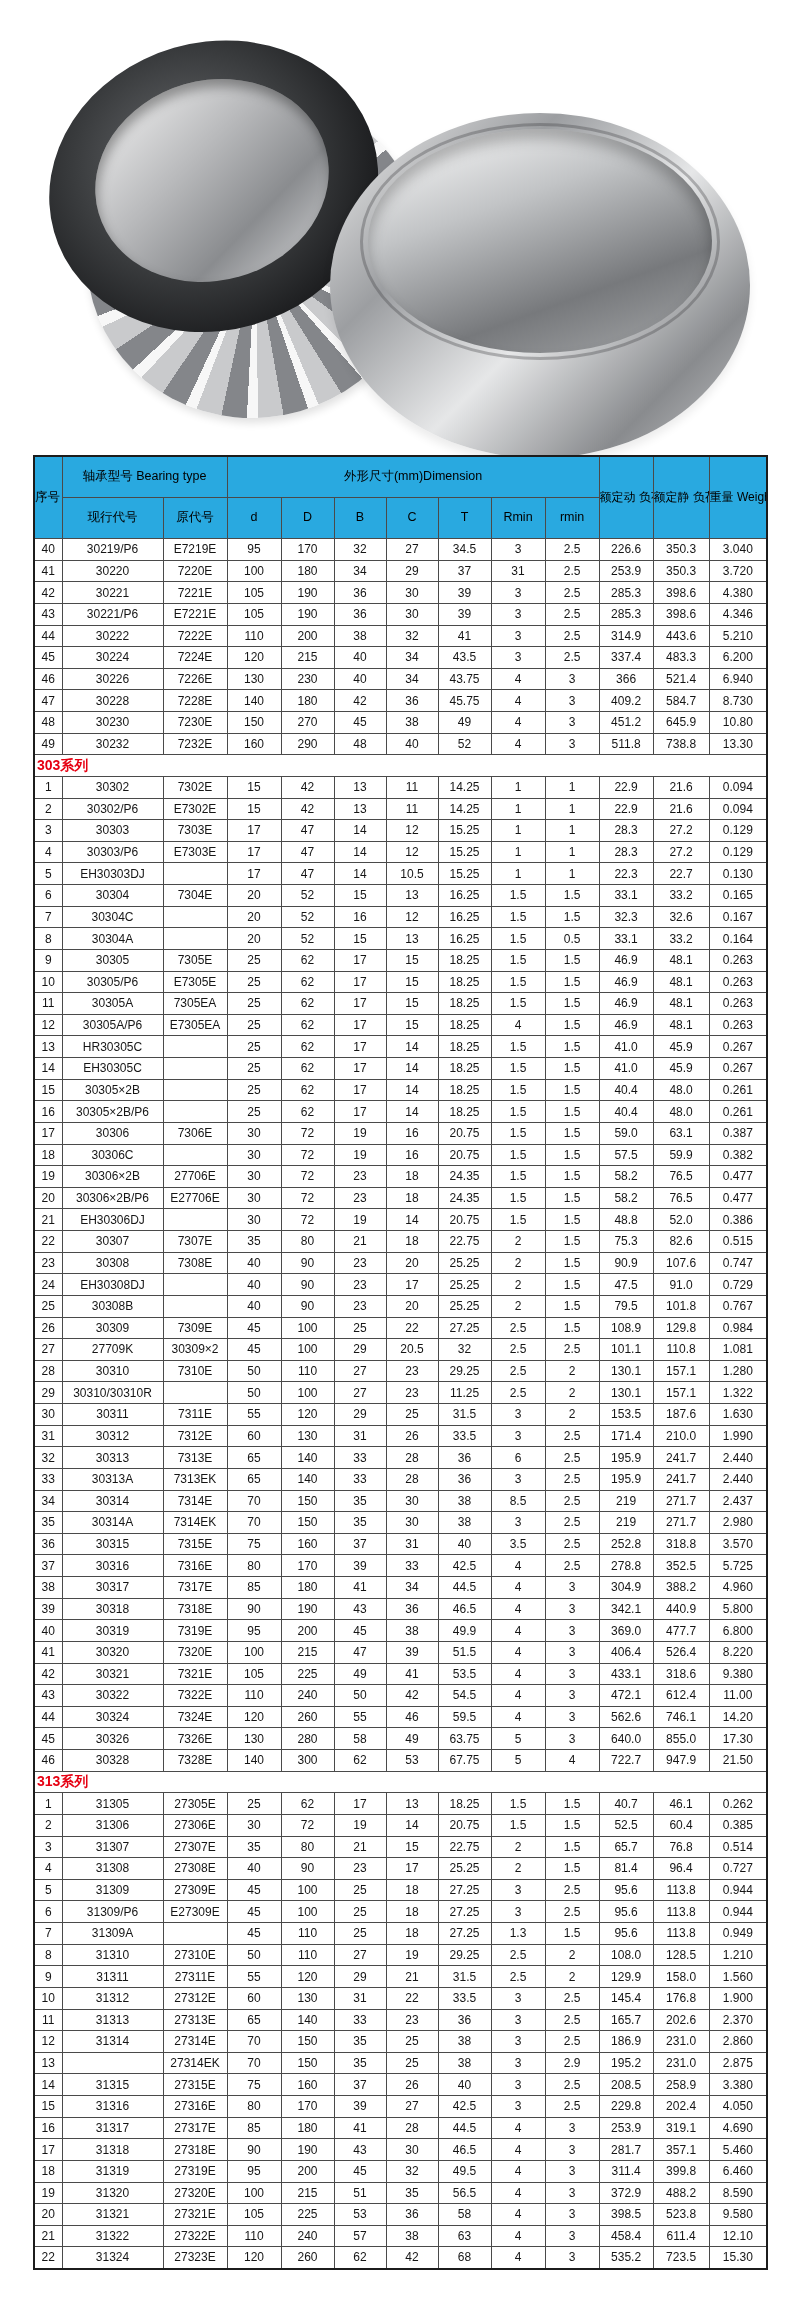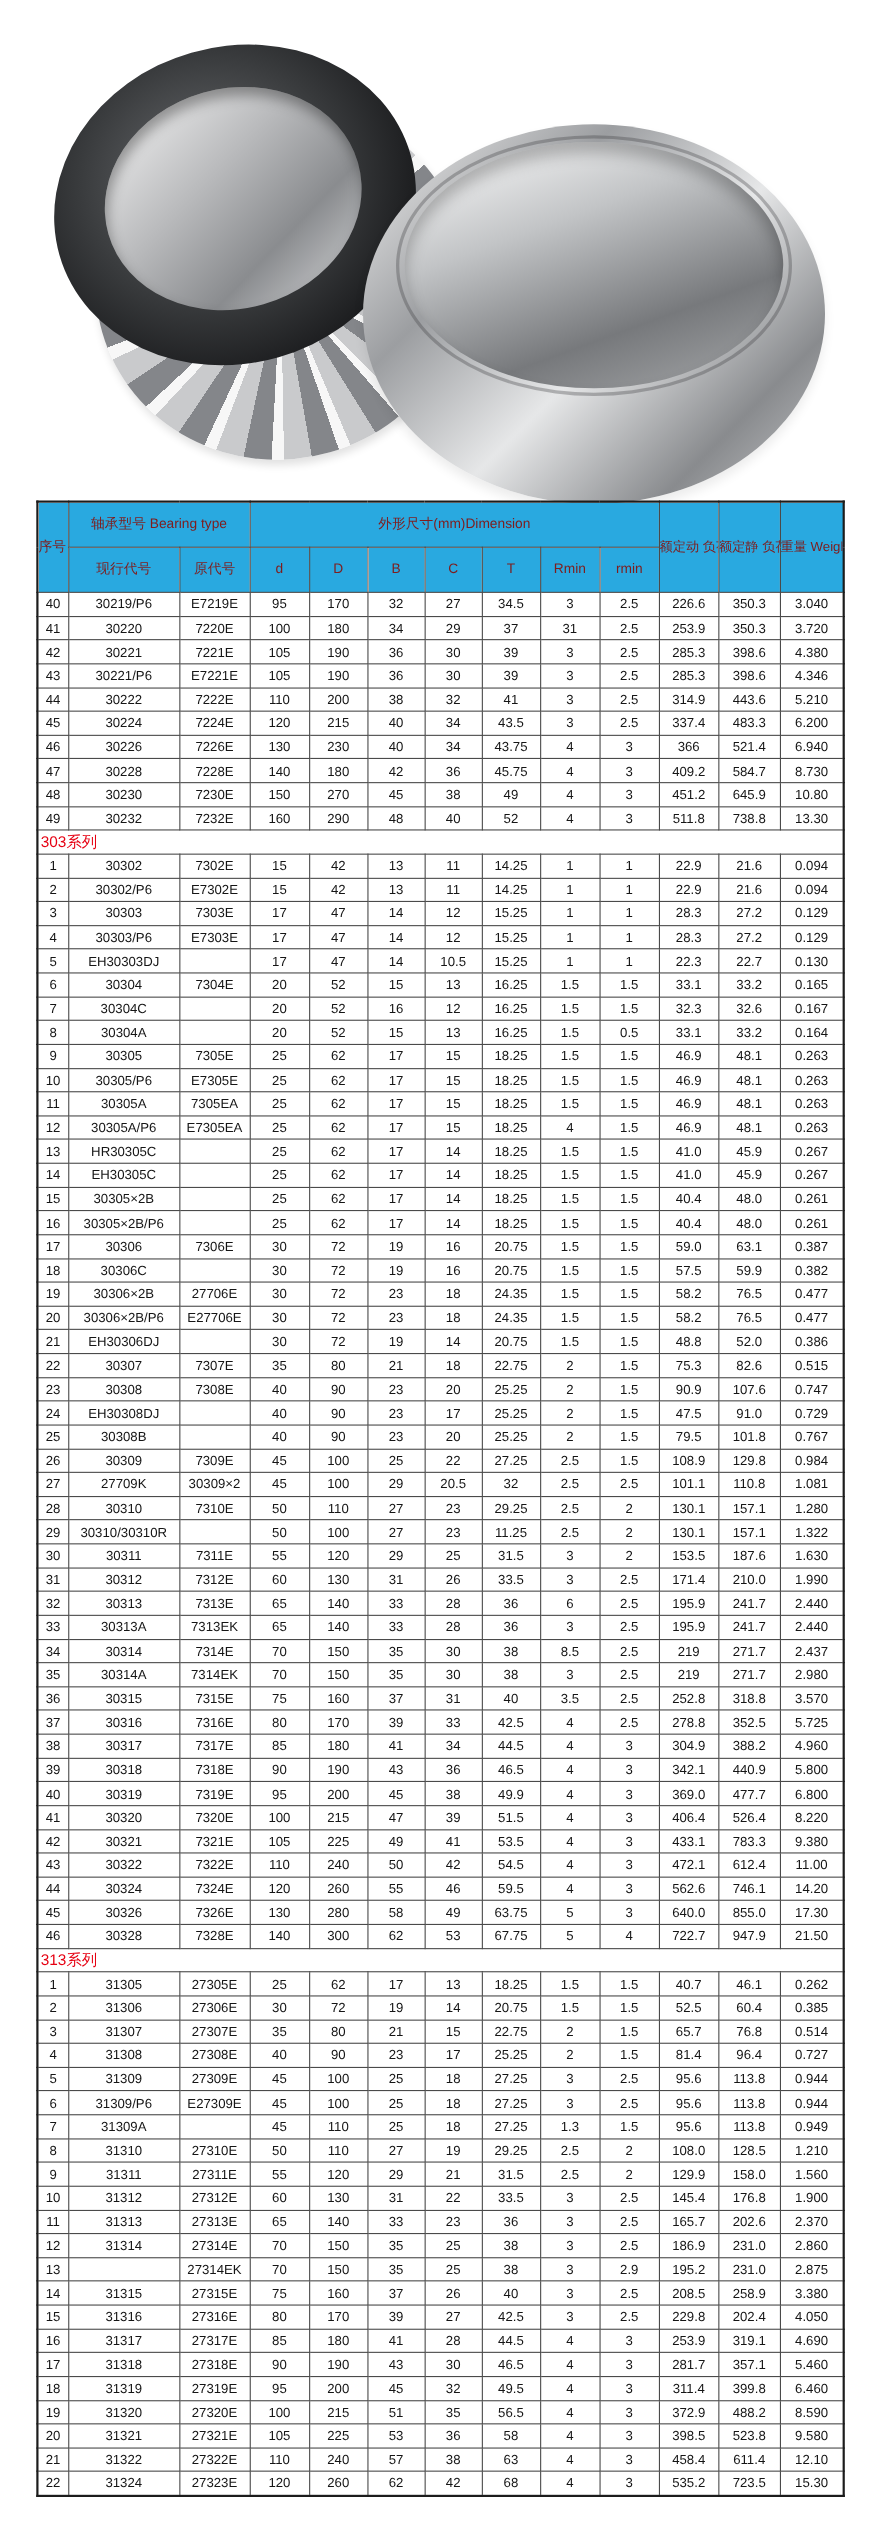--- a/index.html
+++ b/index.html
@@ -44,30 +44,30 @@
   table.bearing {
     border-collapse:collapse; table-layout:fixed; width:733px;
     font-size:12px; color:#151515;
   }
   table.bearing td, table.bearing th {
     border:1px solid #4a4a4a; text-align:center; vertical-align:middle;
     padding:0; overflow:hidden; white-space:nowrap;
   }
   table.bearing { border:2px solid #1c1c1c; }
   thead th {
-    background:#29a9e0; color:#7f1d1d; font-weight:500;
+    background:#29a9e0; color:#000000; font-weight:500;
     white-space:pre-line; line-height:1.25; font-size:12.5px;
   }
   thead tr.h1 th { height:40px; }
   thead tr.h2 th { height:40px; }
   thead th.tall { font-size:12px; line-height:1.15; }
   tbody tr { height:21.63px; }
   tbody td { font-size:12px; }
   tr.section-row td {
-    text-align:left; color:#e60012; font-weight:normal; font-size:14px;
+    text-align:left; color:#e60012; font-weight:bold; font-size:14px;
     padding-left:2px; background:#ffffff;
   }
 </style>
 </head>
 <body>
 
 <div class="page">
 
   <div class="photo-area">
     <div class="ring-left">
@@ -906,21 +906,21 @@
             <td>30321</td>
             <td>7321E</td>
             <td>105</td>
             <td>225</td>
             <td>49</td>
             <td>41</td>
             <td>53.5</td>
             <td>4</td>
             <td>3</td>
             <td>433.1</td>
-            <td>783.3</td>
+            <td>318.6</td>
             <td>9.380</td>
           </tr>
           <tr>
             <td>43</td>
             <td>30322</td>
             <td>7322E</td>
             <td>110</td>
             <td>240</td>
             <td>50</td>
             <td>42</td>

